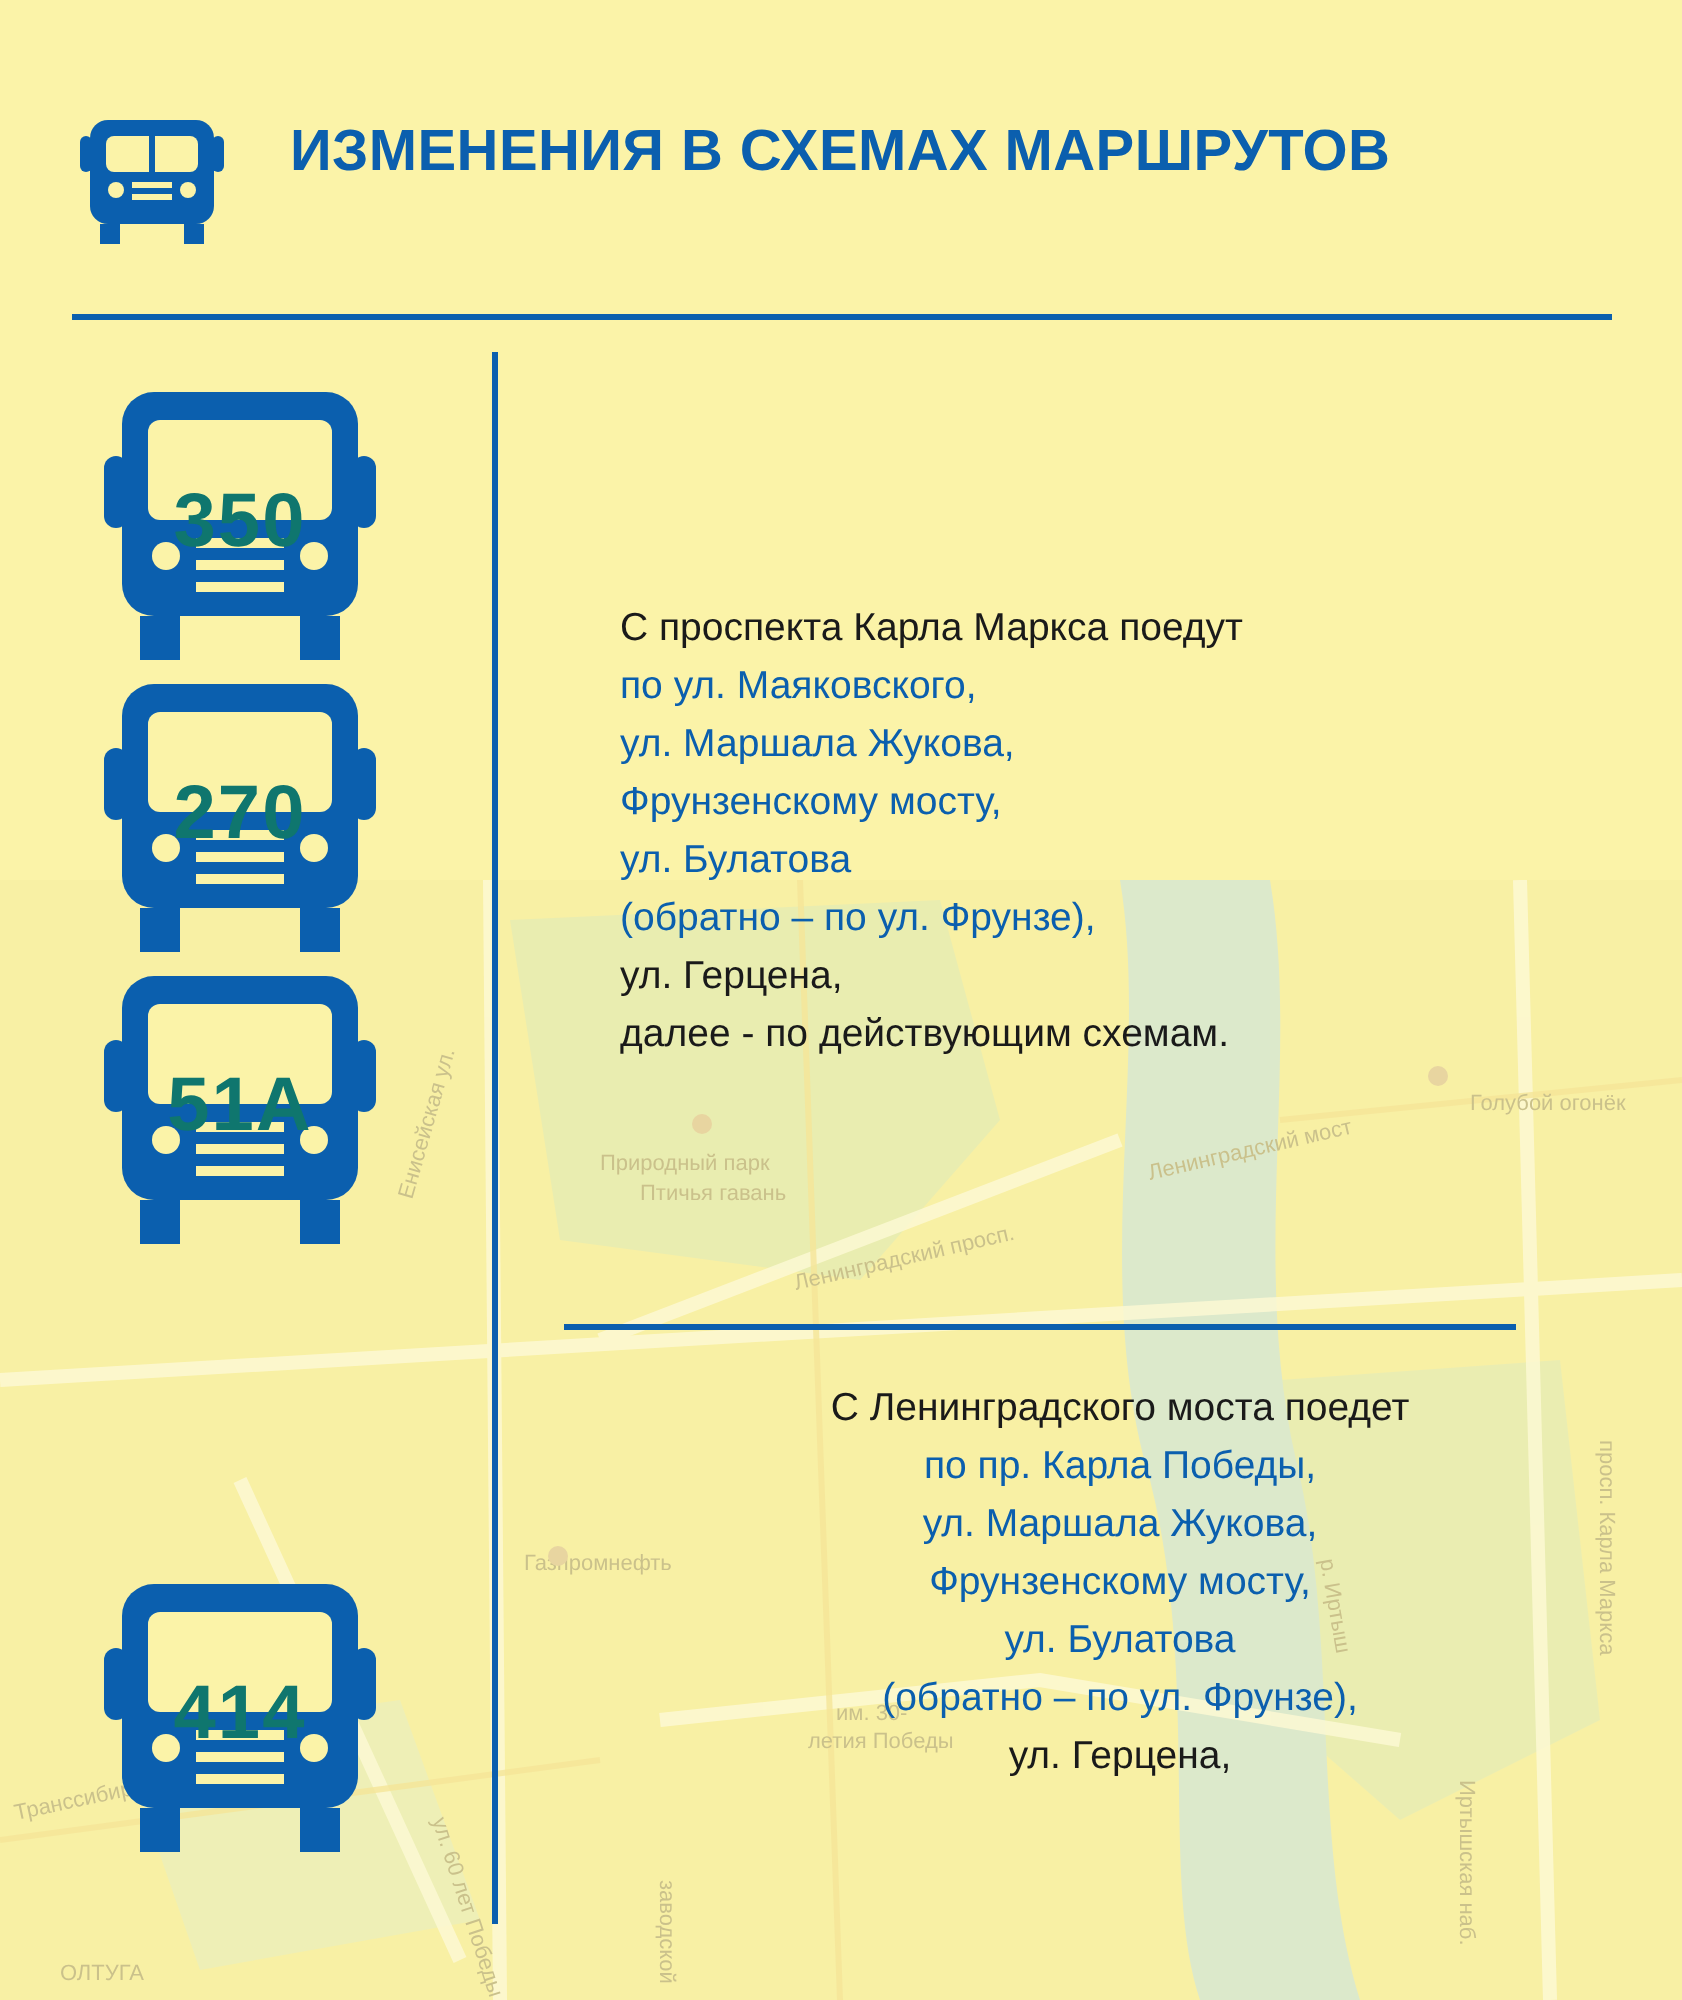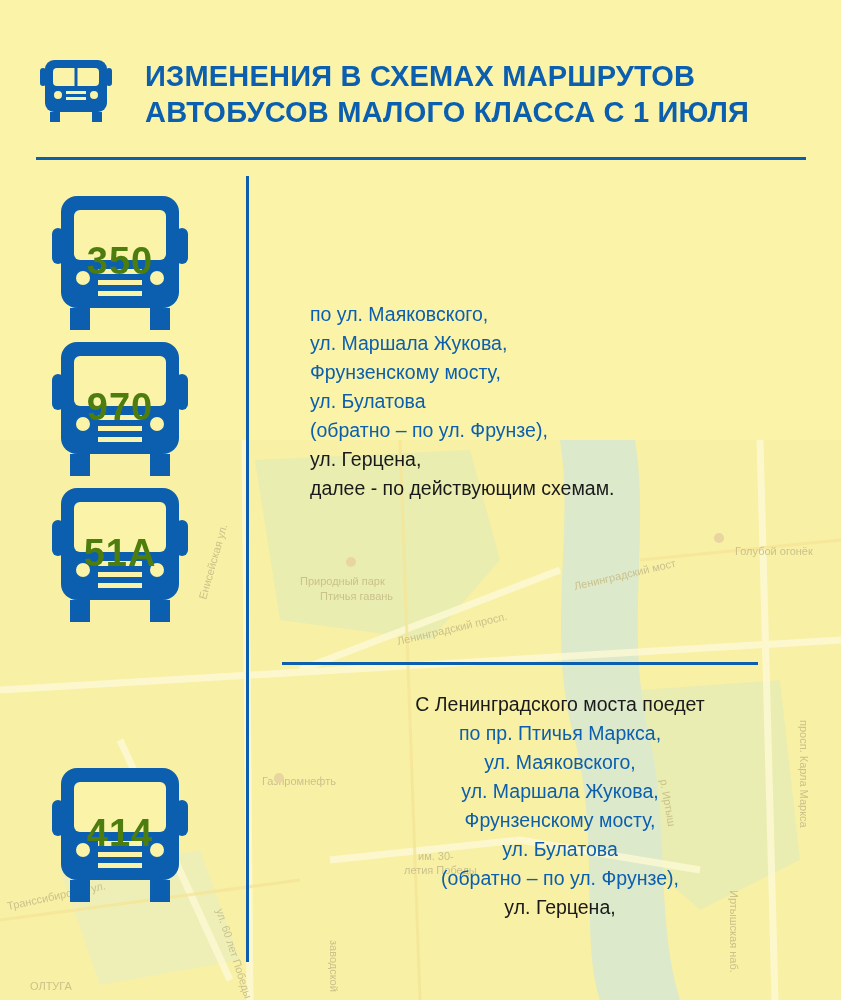--- a/index.html
+++ b/index.html
@@ -79,33 +79,33 @@
   .bus-icon {
     position: absolute;
     width: 136px;
     height: 134px;
   }
   .bus-icon .num {
     position: absolute;
     left: 50%;
     top: 46px;
     transform: translateX(-50%);
-    color: #4d7c0f;
+    color: #0f766e;
     font-size: 38px;
     font-weight: bold;
     letter-spacing: 1px;
     line-height: 1;
     pointer-events: none;
   }
   .bus-icon svg { position: absolute; left: 0; top: 0; }
 
   .bus-350 { left: 52px; top: 196px; }
   .bus-550 { left: 52px; top: 342px; }
   .bus-51a { left: 52px; top: 488px; text-decoration: underline; }
-  .bus-414 { left: 52px; top: 768px; }
+  .bus-414 { left: 52px; top: 792px; }
 
   
   .text-block {
     position: absolute;
     width: 500px;
     color: #1a1a1a;
     font-size: 19.5px;
     line-height: 29px;
   }
   .text-block .ln { display: block; white-space: nowrap; }
@@ -179,21 +179,20 @@
         <circle cx="18" cy="35" r="4" fill="#fbf3a8"></circle>
         <circle cx="54" cy="35" r="4" fill="#fbf3a8"></circle>
         <rect x="26" y="31" width="20" height="3" fill="#fbf3a8"></rect>
         <rect x="26" y="37" width="20" height="3" fill="#fbf3a8"></rect>
         <rect x="10" y="52" width="10" height="10" fill="#0b5fae"></rect>
         <rect x="52" y="52" width="10" height="10" fill="#0b5fae"></rect>
       </svg>
     </div>
     <div class="header-title">
       <span class="line">ИЗМЕНЕНИЯ В СХЕМАХ МАРШРУТОВ</span>
-      <span class="line">АВТОБУСОВ МАЛОГО КЛАССА С 1 ИЮЛЯ</span>
     </div>
     <div class="header-rule"></div>
   </div>
 
   <div class="v-divider"></div>
   <div class="h-divider"></div>
 
   <div class="bus-icon bus-350">
     <svg width="136" height="134" viewBox="0 0 136 134" xmlns="http://www.w3.org/2000/svg">
       <rect x="0" y="32" width="12" height="36" rx="6" fill="#0b5fae"></rect>
@@ -218,21 +217,21 @@
       <rect x="9" y="0" width="118" height="112" rx="16" fill="#0b5fae"></rect>
       <rect x="22" y="14" width="92" height="50" rx="6" fill="#fbf3a8"></rect>
       <circle cx="31" cy="82" r="7" fill="#fbf3a8"></circle>
       <circle cx="105" cy="82" r="7" fill="#fbf3a8"></circle>
       <rect x="46" y="73" width="44" height="5" fill="#fbf3a8"></rect>
       <rect x="46" y="84" width="44" height="5" fill="#fbf3a8"></rect>
       <rect x="46" y="95" width="44" height="5" fill="#fbf3a8"></rect>
       <rect x="18" y="112" width="20" height="22" fill="#0b5fae"></rect>
       <rect x="98" y="112" width="20" height="22" fill="#0b5fae"></rect>
     </svg>
-    <span class="num">970</span>
+    <span class="num">270</span>
   </div>
 
   <div class="bus-icon bus-51a">
     <svg width="136" height="134" viewBox="0 0 136 134" xmlns="http://www.w3.org/2000/svg">
       <rect x="0" y="32" width="12" height="36" rx="6" fill="#0b5fae"></rect>
       <rect x="124" y="32" width="12" height="36" rx="6" fill="#0b5fae"></rect>
       <rect x="9" y="0" width="118" height="112" rx="16" fill="#0b5fae"></rect>
       <rect x="22" y="14" width="92" height="50" rx="6" fill="#fbf3a8"></rect>
       <circle cx="31" cy="82" r="7" fill="#fbf3a8"></circle>
       <circle cx="105" cy="82" r="7" fill="#fbf3a8"></circle>
@@ -256,33 +255,33 @@
       <rect x="46" y="73" width="44" height="5" fill="#fbf3a8"></rect>
       <rect x="46" y="84" width="44" height="5" fill="#fbf3a8"></rect>
       <rect x="46" y="95" width="44" height="5" fill="#fbf3a8"></rect>
       <rect x="18" y="112" width="20" height="22" fill="#0b5fae"></rect>
       <rect x="98" y="112" width="20" height="22" fill="#0b5fae"></rect>
     </svg>
     <span class="num">414</span>
   </div>
 
   <div class="text-block block-1">
+    <span class="ln">С проспекта Карла Маркса поедут</span>
     <span class="ln b">по ул. Маяковского,</span>
     <span class="ln b">ул. Маршала Жукова,</span>
     <span class="ln b">Фрунзенскому мосту,</span>
     <span class="ln b">ул. Булатова</span>
     <span class="ln b">(обратно – по ул. Фрунзе),</span>
     <span class="ln">ул. Герцена,</span>
     <span class="ln">далее - по действующим схемам.</span>
   </div>
 
   <div class="text-block block-2">
     <span class="ln">С Ленинградского моста поедет</span>
-    <span class="ln b">по пр. Птичья Маркса,</span>
-    <span class="ln b">ул. Маяковского,</span>
+    <span class="ln b">по пр. Карла Победы,</span>
     <span class="ln b">ул. Маршала Жукова,</span>
     <span class="ln b">Фрунзенскому мосту,</span>
     <span class="ln b">ул. Булатова</span>
     <span class="ln b">(обратно – по ул. Фрунзе),</span>
     <span class="ln">ул. Герцена,</span>
   </div>
 
 </div>
 
 </body></html>

